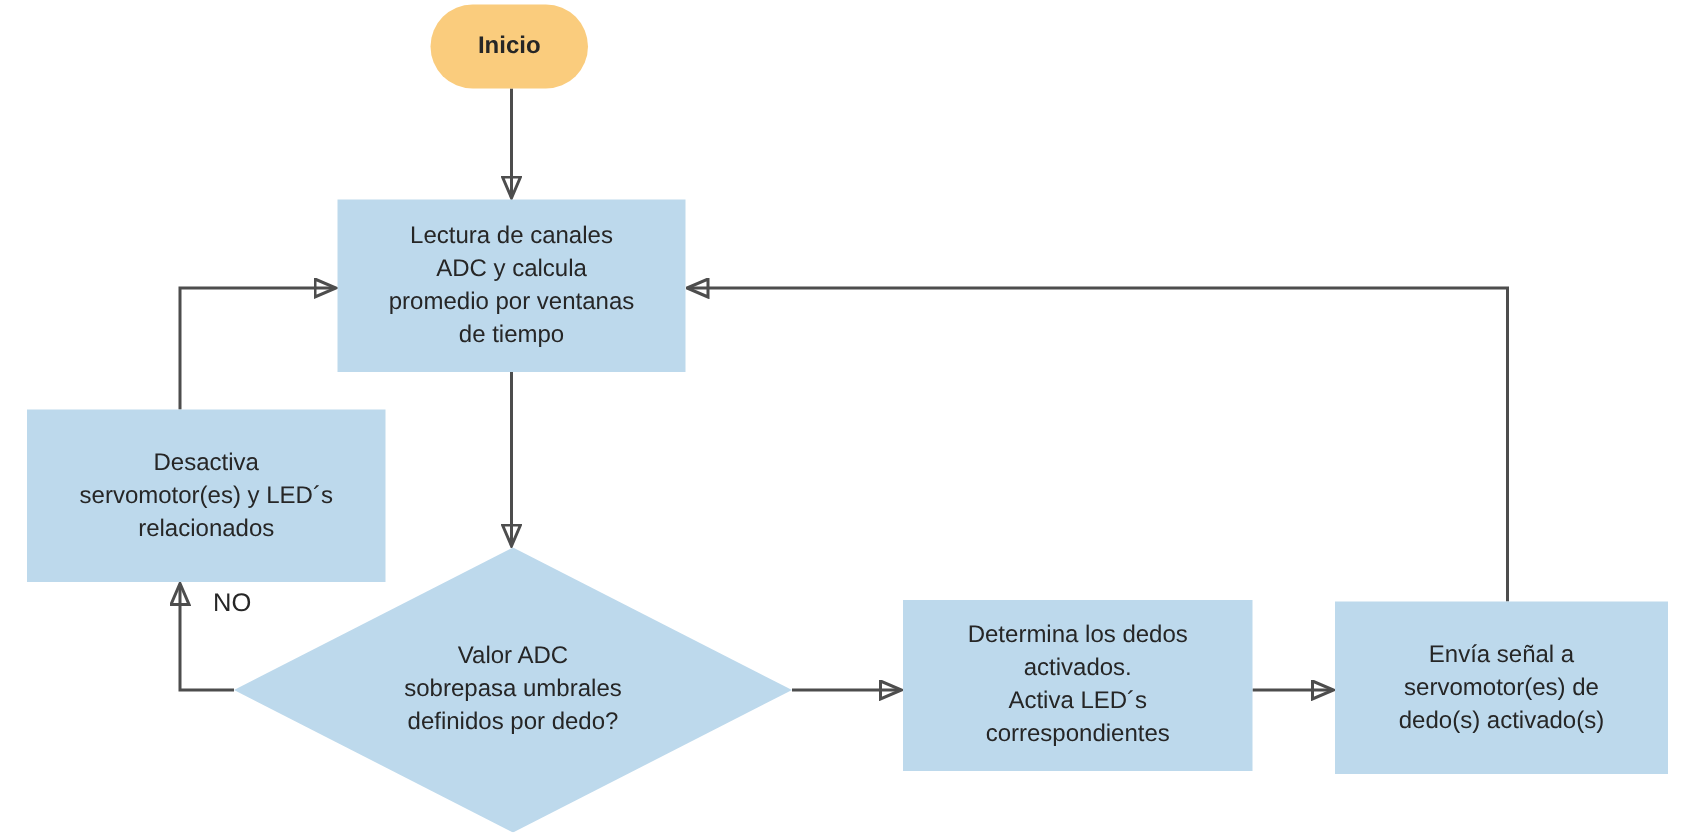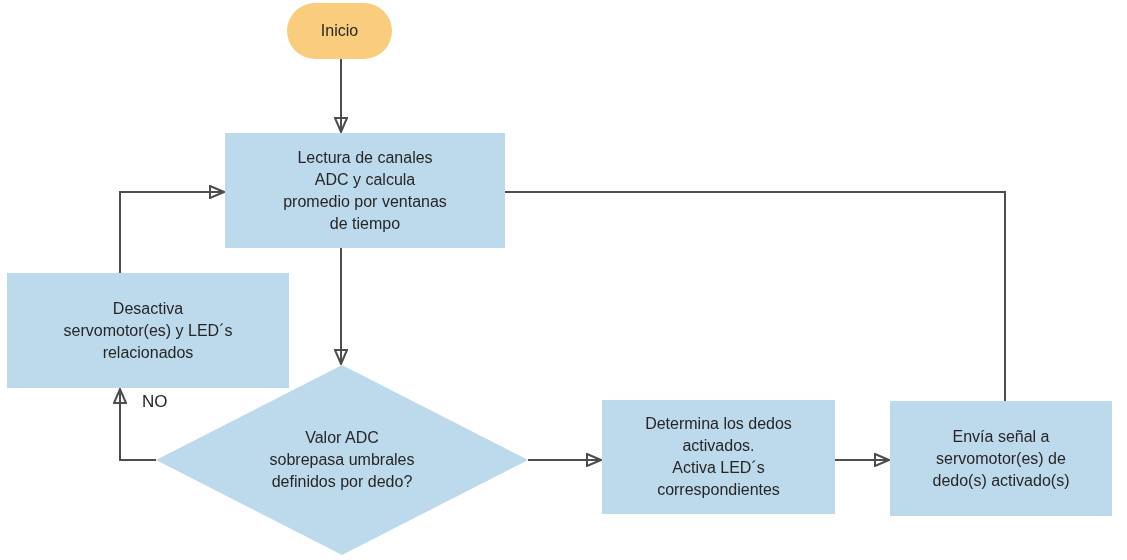--- a/index.html
+++ b/index.html
@@ -23,28 +23,29 @@
     text-align:center;
     white-space:pre-line;
     font-size:16px;line-height:22px;
     color:var(--text);
     box-sizing:border-box;
   }
   .process{background:var(--process-fill);}
   .terminator{
     background:var(--terminator-fill);
     border-radius:28px;
+    font-weight:bold;
   }
   .decision{
     background:var(--process-fill);
     clip-path:polygon(50% 0%,100% 50%,50% 100%,0% 50%);
   }
   #node-start{left:287px;top:3px;width:105px;height:56px;}
-  #node-read-adc{left:225px;top:133px;width:280px;height:115px;}
-  #node-deactivate{left:7px;top:273px;width:282px;height:115px;}
+  #node-read-adc{left:225px;top:133px;width:232px;height:115px;}
+  #node-deactivate{left:18px;top:273px;width:239px;height:115px;}
   #node-decision{left:156px;top:365px;width:372px;height:190px;}
   #node-determine{left:602px;top:400px;width:233px;height:114px;}
   #node-send{left:890px;top:401px;width:222px;height:115px;}
   .edge-label{
     position:absolute;
     font-size:17px;color:var(--text);
   }
   #label-no{left:142px;top:392px;}
   svg.connectors{
     position:absolute;inset:0;

